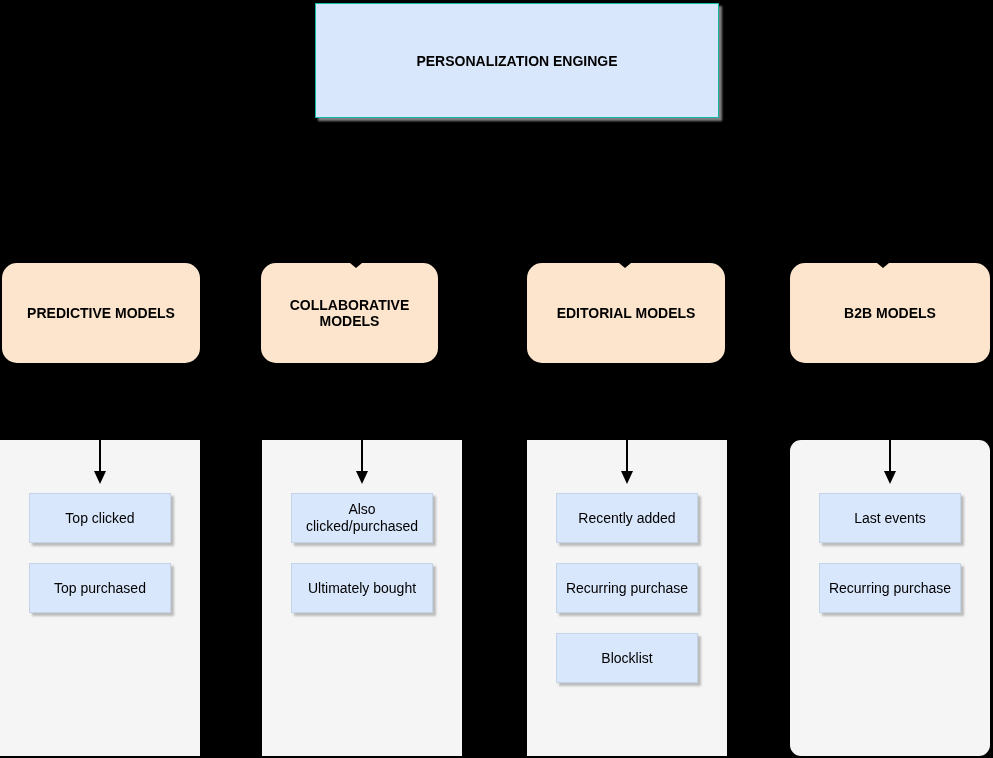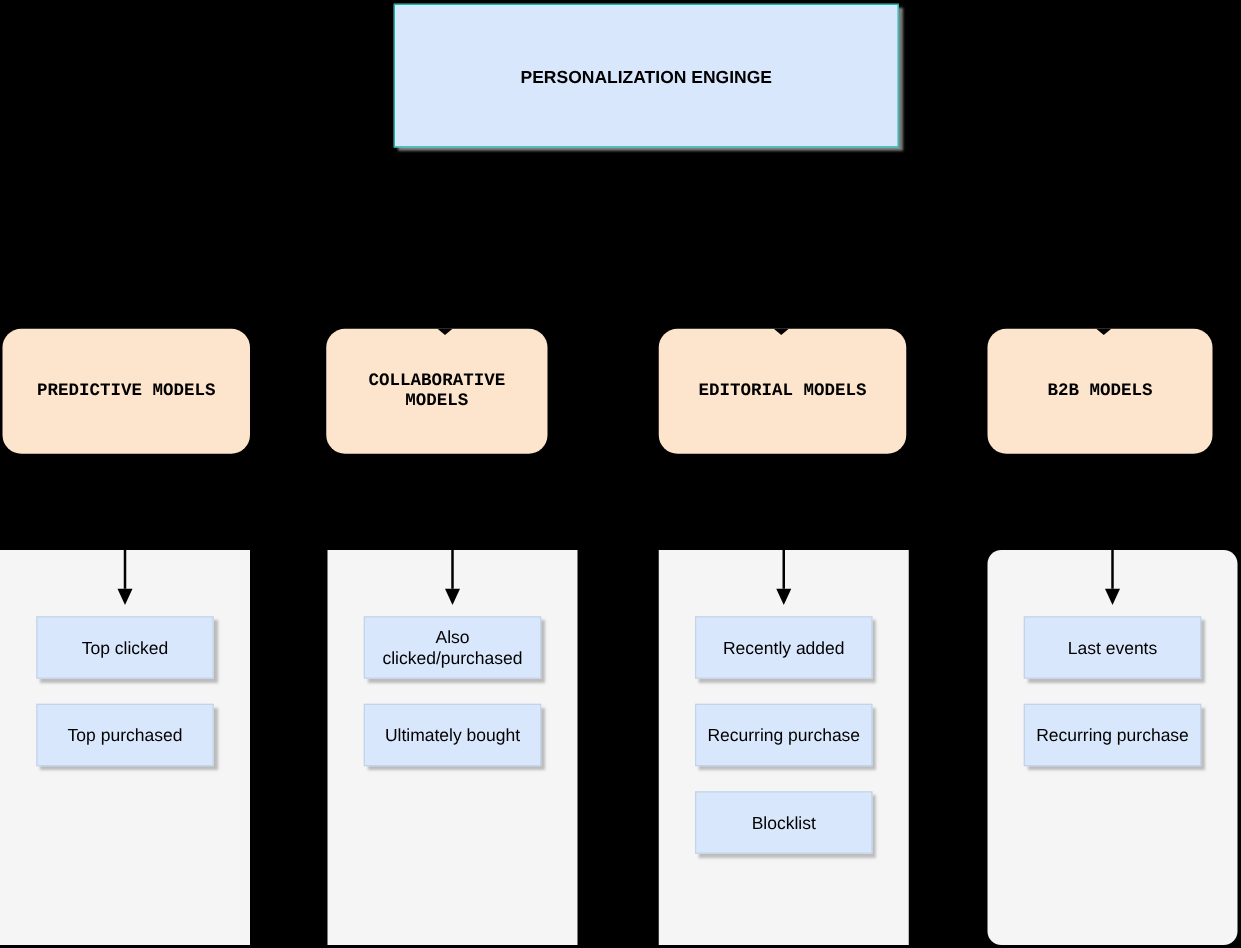--- a/index.html
+++ b/index.html
@@ -34,21 +34,20 @@
     position: absolute;
     top: 263px; height: 100px;
     background: #fce5cc;
     border-radius: 15px;
     display: flex; align-items: center; justify-content: center;
     box-sizing: border-box;
   }
   .category-label {
     font-size: 14px; font-weight: bold; color: #000; text-align: center;
     padding: 0 8px;
-    font-family: Liberation Mono, monospace;
   }
   
   .notch {
     position: absolute;
     top: 0;
     width: 0; height: 0;
     border-left: 6px solid transparent;
     border-right: 6px solid transparent;
     border-top: 5px solid #000;
   }
@@ -77,21 +76,21 @@
     white-space: pre-line;
   }
   .child-box:first-of-type { margin-top: 8px; }
   
   .branch-0 .category-box { left: 2px;   width: 198px; }
   .branch-0 .container    { left: 0px;   width: 200px; }
   .branch-1 .category-box { left: 261px; width: 177px; }
   .branch-1 .container    { left: 262px; width: 200px; }
   .branch-2 .category-box { left: 527px; width: 198px; }
   .branch-2 .container    { left: 527px; width: 200px; }
-  .branch-3 .category-box { left: 790px; width: 180px; }
+  .branch-3 .category-box { left: 790px; width: 200px; }
   .branch-3 .container    { left: 790px; width: 200px; border-radius: 11px; }
   .branch-1 .notch { left: 89px; }
   .branch-2 .notch { left: 92px; }
   .branch-3 .notch { left: 87px; }
 </style>
 </head>
 <body>
 
 <div id="diagram">
   <div class="root-box">

